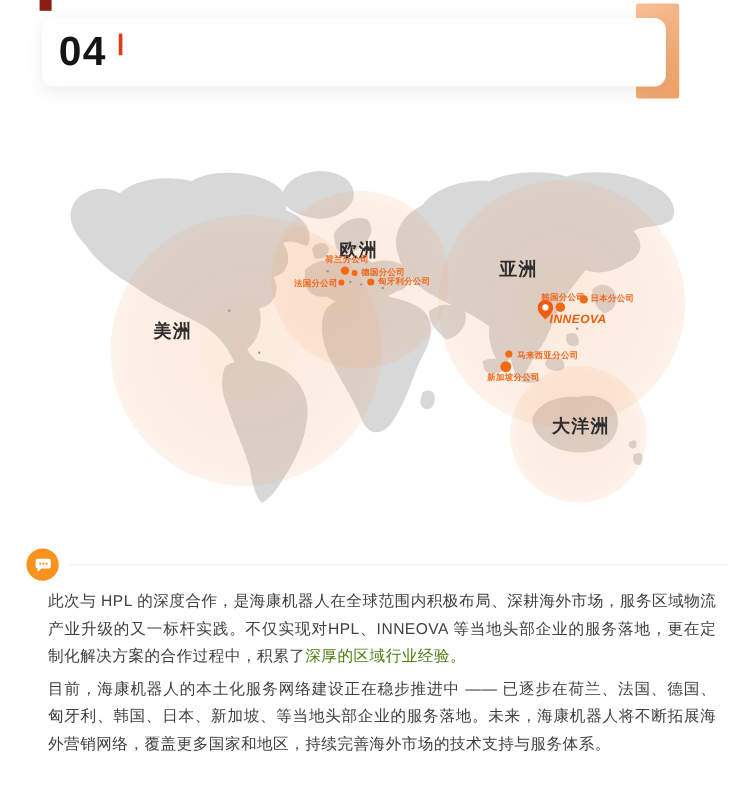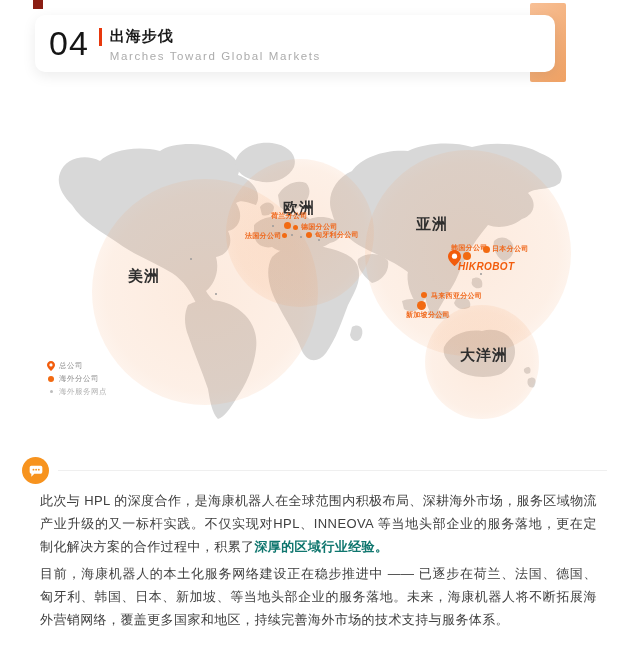--- a/index.html
+++ b/index.html
@@ -7,21 +7,21 @@
     font-family:"Liberation Sans","DejaVu Sans",sans-serif; }
   .abs { position:absolute; }
 
   
   #corner-accent { left:33px; top:0; width:10px; height:9px; background:#8B1E14; }
   #header-bracket { left:530px; top:3px; width:36px; height:79px;
     background:linear-gradient(135deg,#F8C096,#EFA163); border-radius:2px; }
   #header-card { left:35px; top:15px; width:520px; height:57px; background:#fff;
     border-radius:10px; box-shadow:0 4px 14px rgba(0,0,0,.08);
     display:flex; align-items:center; z-index:3; }
-  #section-number { font-size:34px; font-weight:400; color:#151515; margin-left:14px;
+  #section-number { font-size:34px; font-weight:700; color:#151515; margin-left:14px;
     letter-spacing:1px; }
   #header-vbar { width:3px; height:18px; background:#E8380D; margin:0 8px 14px 10px; }
   .header-titles { display:flex; flex-direction:column; margin-top:2px; }
   #page-title-zh { font-size:15px; font-weight:bold; color:#1a1a1a; letter-spacing:1px; }
   #page-title-en { font-size:11.5px; color:#ACACAC; letter-spacing:1.6px; margin-top:4px; }
 
   
   #map-section { left:10px; top:133px; width:605px; height:295px; }
   #world-map-svg { position:absolute; left:0; top:0; }
   .region-circle { position:absolute; border-radius:50%; pointer-events:none; z-index:2;
@@ -56,35 +56,31 @@
   .legend-label.lighter { color:#B3B3B3; }
 
   
   #chat-icon { left:22px; top:457px; width:27px; height:27px; border-radius:50%;
     background:#F7931E; display:flex; align-items:center; justify-content:center; z-index:3; }
   #section-divider { left:58px; top:470px; width:549px; height:1px; background:#EFEFEF; }
   .para { position:absolute; left:40px; width:557px; font-size:13px; color:#404040;
     line-height:23px; text-align:justify; letter-spacing:.4px; }
   #paragraph-1 { top:489px; }
   #paragraph-2 { top:562px; }
-  .hl { color:#0f766e; font-weight:bold; }
+  .hl { color:#4d7c0f; font-weight:normal; }
 </style>
 </head>
 <body>
 
 <div class="abs" id="corner-accent"></div>
 
 <div class="abs" id="header-bracket"></div>
 <div class="abs" id="header-card">
   <div id="section-number">04</div>
   <div id="header-vbar"></div>
-  <div class="header-titles">
-    <div id="page-title-zh">出海步伐</div>
-    <div id="page-title-en">Marches Toward Global Markets</div>
-  </div>
 </div>
 
 <div class="abs" id="map-section">
   <svg id="world-map-svg" width="605" height="295" viewBox="0 0 605 295">
     <g fill="#D8D8D8">
 
       <path d="M50,40 C55,25 75,20 90,28 C100,18 125,12 150,18 C160,10 190,8 210,16 C225,22 232,32 228,42 C245,48 252,62 246,72 C238,70 232,66 226,70 C234,82 230,95 218,98 C224,110 218,122 206,124 C210,138 204,152 196,158 C200,166 208,170 212,176 C204,182 192,178 186,170 C180,158 174,148 162,140 C146,130 124,122 108,110 C90,98 72,88 62,72 C52,62 46,50 50,40 Z"></path>
 
       <path d="M225,30 C228,16 245,8 262,10 C278,12 288,22 284,34 C278,46 262,52 248,48 C236,46 226,40 225,30 Z"></path>
 
@@ -157,45 +153,22 @@
   <div class="branch-label" style="left:421px;top:158px">马来西亚分公司</div>
   <div class="branch-dot" style="left:407px;top:168px;width:9px;height:9px"></div>
   <div class="branch-label" style="left:396px;top:177px">新加坡分公司</div>
 
   <div class="abs" id="hq-pin">
     <svg width="13" height="16" viewBox="0 0 13 16">
       <path d="M6.5,0 C2.9,0 0,2.9 0,6.4 C0,11 6.5,16 6.5,16 C6.5,16 13,11 13,6.4 C13,2.9 10.1,0 6.5,0 Z" fill="#F25C0C"></path>
       <circle cx="6.5" cy="6.2" r="2.6" fill="#ffffff"></circle>
     </svg>
   </div>
-  <div class="abs" id="brand-logo">HIKROBOT</div>
+  <div class="abs" id="brand-logo">INNEOVA</div>
 
-  <div class="abs" id="map-legend">
-    <div class="legend-row">
-      <span class="legend-ic">
-        <svg width="8" height="10" viewBox="0 0 13 16">
-          <path d="M6.5,0 C2.9,0 0,2.9 0,6.4 C0,11 6.5,16 6.5,16 C6.5,16 13,11 13,6.4 C13,2.9 10.1,0 6.5,0 Z" fill="#F25C0C"></path>
-          <circle cx="6.5" cy="6.2" r="2.6" fill="#ffffff"></circle>
-        </svg>
-      </span>
-      <span class="legend-label">总公司</span>
-    </div>
-    <div class="legend-row">
-      <span class="legend-ic">
-          <span class="legend-dot-orange"></span>
-        </span>
-      <span class="legend-label">海外分公司</span>
-    </div>
-    <div class="legend-row">
-      <span class="legend-ic">
-          <span class="legend-dot-gray"></span>
-        </span>
-      <span class="legend-label lighter">海外服务网点</span>
-    </div>
-  </div>
 </div>
 
 <div class="abs" id="chat-icon">
   <svg width="16" height="16" viewBox="0 0 24 24">
     <path fill="#ffffff" d="M5,4 h14 a2.5,2.5 0 0 1 2.5,2.5 v7 a2.5,2.5 0 0 1 -2.5,2.5 h-9.5 l-4.5,4.5 v-4.5 a2.5,2.5 0 0 1 -2.5,-2.5 v-7 A2.5,2.5 0 0 1 5,4 Z"></path>
     <circle cx="8.2" cy="10" r="1.4" fill="#F7931E"></circle>
     <circle cx="12.2" cy="10" r="1.4" fill="#F7931E"></circle>
     <circle cx="16.2" cy="10" r="1.4" fill="#F7931E"></circle>
   </svg>
 </div>

